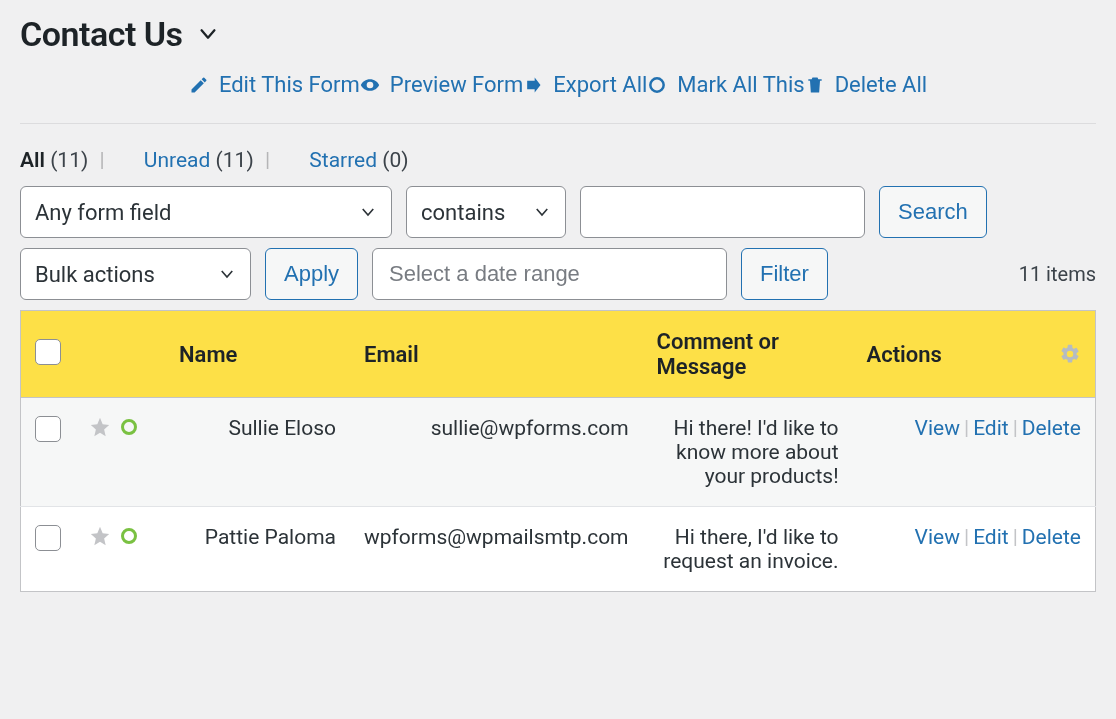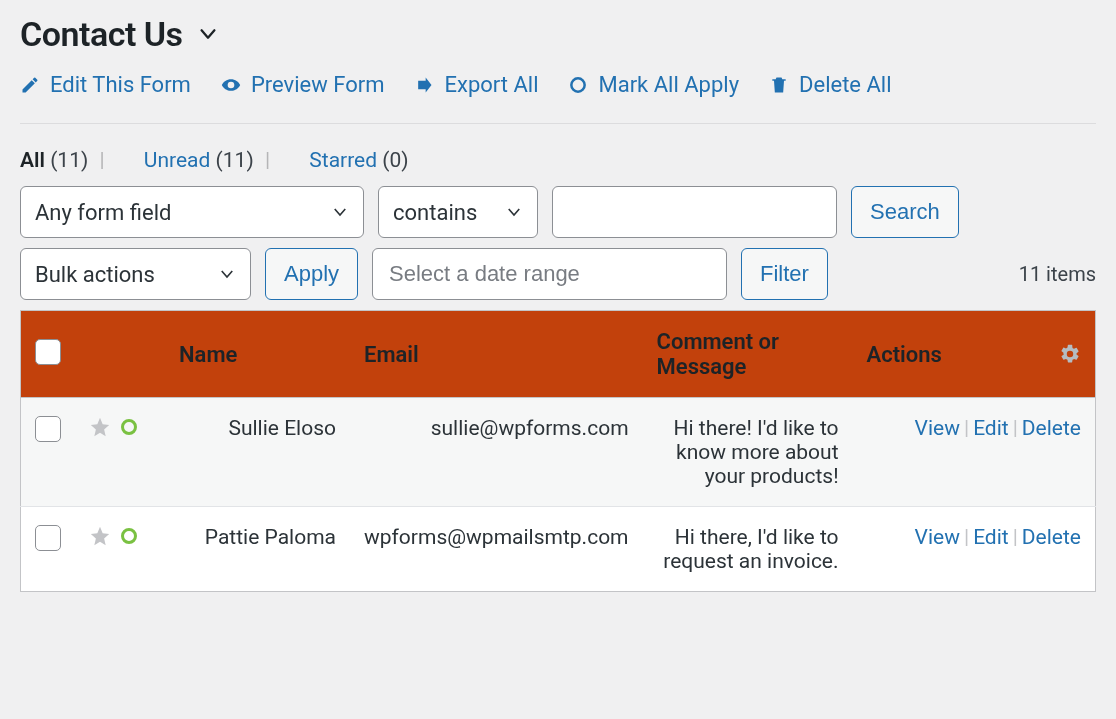--- a/index.html
+++ b/index.html
@@ -13,21 +13,21 @@
     height: 719px;
     padding: 14px 20px 0 20px;
   }
 
   
   .title-row { display: flex; align-items: center; gap: 14px; }
   .page-title { font-size: 34px; font-weight: 600; letter-spacing: -0.5px; }
   .title-chevron svg { width: 22px; height: 22px; display: block; }
 
   
-  .action-links { display: flex; gap: 30px; margin-top: 18px; padding-bottom: 26px; border-bottom: 1px solid #dcdcde; }
+  .action-links { display: flex; margin-top: 18px; padding-bottom: 26px; border-bottom: 1px solid #dcdcde; justify-content: center; }
   .action-link { display: inline-flex; align-items: center; gap: 10px; color: #2271b1; font-size: 22px; cursor: pointer; }
   .action-link .icon.solid svg { fill: #2271b1; }
   .action-link .icon svg { width: 20px; height: 20px; display: block; }
 
   
   .filter-tabs { margin-top: 24px; font-size: 21px; }
   .filter-tab { display: inline; }
   .filter-tab .label { font-weight: 600; }
   .filter-tab .label.link { color: #2271b1; font-weight: 400; cursor: pointer; margin-left: 28px; }
   .filter-tab .count { color: #3c434a; text-align: center; }
@@ -45,21 +45,21 @@
     height: 52px;
     font-size: 22px;
     color: #2c3338;
     display: inline-flex;
     align-items: center;
     padding: 0 14px;
     gap: 10px;
   }
   .select { cursor: pointer; justify-content: space-between; }
   .select .caret svg { width: 18px; height: 18px; display: block; stroke:#2c3338; stroke-width:2.2; fill:none; }
-  .w-field-select { width: 344px; }
+  .w-field-select { width: 372px; }
   .w-operator-select { width: 160px; }
   .w-search-input { width: 285px; }
   .w-bulk-select { width: 231px; }
   .w-date-input { width: 355px; }
   .text-input input { border: none; outline: none; font-size: 22px; width: 100%; background: transparent; color:#4d7c0f; }
   .text-input input::placeholder { color: #787c82; }
 
   .btn-secondary {
     background: #f6f7f7;
     border: 1.5px solid #2271b1;
@@ -81,21 +81,21 @@
     border: 1px solid #c3c4c7;
     margin-top: 6px;
   }
   .entries thead th {
     text-align: left;
     font-weight: 600;
     font-size: 22px;
     padding: 18px 14px;
     border-bottom: 1px solid #c3c4c7;
     vertical-align: middle;
-    background:#c2410c;
+    background:#fde047;
   }
   .entries tbody td {
     font-size: 21px;
     padding: 18px 14px;
     vertical-align: top;
     color: #2c3338;
     text-align: right;
   }
   .entries tbody tr { border-top: 1px solid #e2e4e7; }
   .entries tbody tr.alt { background: #f6f7f7; }
@@ -166,21 +166,21 @@
         </svg>
       </span>
     <span>Export All</span>
   </span>
   <span class="action-link">
     <span class="icon">
         <svg viewBox="0 0 24 24">
           <circle cx="12" cy="12" r="8" fill="none" stroke="#2271b1" stroke-width="3"></circle>
         </svg>
       </span>
-    <span>Mark All Apply</span>
+    <span>Mark All This</span>
   </span>
   <span class="action-link">
     <span class="icon solid">
         <svg viewBox="0 0 24 24">
           <path d="M6 7h12l-1 14H7L6 7zm3-4h6l1 2h4v2H4V5h4l1-2z"></path>
         </svg>
       </span>
     <span>Delete All</span>
   </span>
 </div>

